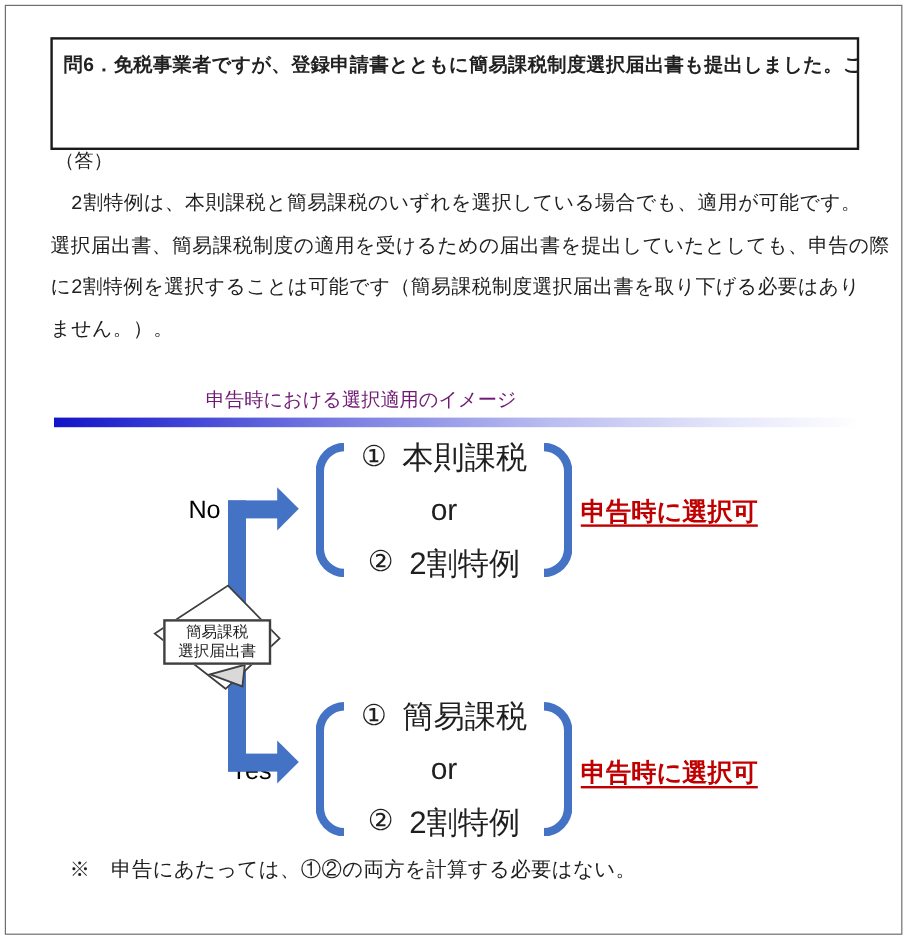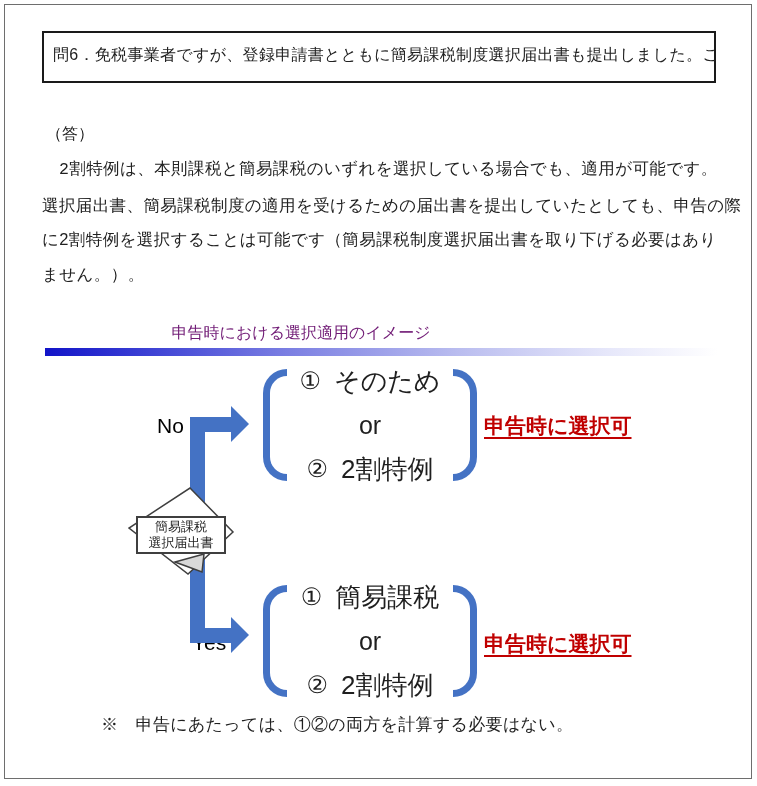--- a/index.html
+++ b/index.html
@@ -6,23 +6,23 @@
   .page {
     position:relative; width:757px; height:786px; background:#ffffff;
     font-family:"Liberation Sans", sans-serif; color:#212121; overflow:hidden;
   }
   .outer-border {
     position:absolute; left:4px; top:4px; width:748px; height:775px;
     border:1px solid #6e6e6e; box-sizing:border-box; pointer-events:none;
   }
   
   .question-box {
-    position:absolute; left:42px; top:31px; width:674px; height:52px;
+    position:absolute; left:42px; top:31px; width:674px; height:94px;
     border:2px solid #1a1a1a; box-sizing:border-box; padding:6px 9px;
-    font-size:16px; line-height:31px; letter-spacing:0.3px; white-space:nowrap;
+    font-size:16px; line-height:31px; letter-spacing:0.3px; white-space:nowrap;font-weight:bold;
   }
   .q-line2 { padding-left:20px; }
   
   .answer-heading { position:absolute; left:46px; top:124px; font-size:16px; }
   .answer-body {
     position:absolute; left:42px; top:153px; font-size:16.5px; line-height:34.5px;
     letter-spacing:0.4px; white-space:nowrap;
   }
   .a-indent { padding-left:17px;font-family:Liberation Mono, monospace; }
   
@@ -75,21 +75,21 @@
   .opt-row { display:flex; align-items:center; gap:13px; font-size:26px; line-height:28px; white-space:nowrap; }
   .circle-num { font-size:24px; }
   .or-text { font-size:25px; line-height:26px; }
   .red-note {
     position:absolute; left:484px; font-size:21px; font-weight:bold; color:#C00000;
     text-decoration:underline; text-underline-offset:4px; white-space:nowrap;
   }
   .red-note-top { top:412px; }
   .red-note-bottom { top:630px; }
   
-  .footnote { position:absolute; left:58px; top:713px; font-size:17px; letter-spacing:0.3px; color:#1f1f1f; white-space:nowrap;margin-left:43px; }
+  .footnote { position:absolute; left:58px; top:713px; font-size:17px; letter-spacing:0.3px; color:#1f1f1f; white-space:nowrap; }
 </style>
 </head>
 <body>
 
 <div class="page">
 
   <div class="outer-border"></div>
 
   <div class="question-box">
     <div class="q-line">問6．免税事業者ですが、登録申請書とともに簡易課税制度選択届出書も提出しました。こ</div>
@@ -121,21 +121,21 @@
   </svg>
   <div class="doc-label">
     <div>簡易課税</div>
     <div>選択届出書</div>
   </div>
 
   <div class="bracket bracket-left bl-top"></div>
   <div class="branch-content branch-top">
     <div class="opt-row">
       <span class="circle-num">①</span>
-      <span class="opt-text">そのため</span>
+      <span class="opt-text">本則課税</span>
     </div>
     <div class="or-text">or</div>
     <div class="opt-row">
       <span class="circle-num">②</span>
       <span class="opt-text">2割特例</span>
     </div>
   </div>
   <div class="bracket bracket-right br-top"></div>
   <div class="red-note red-note-top">申告時に選択可</div>
 

